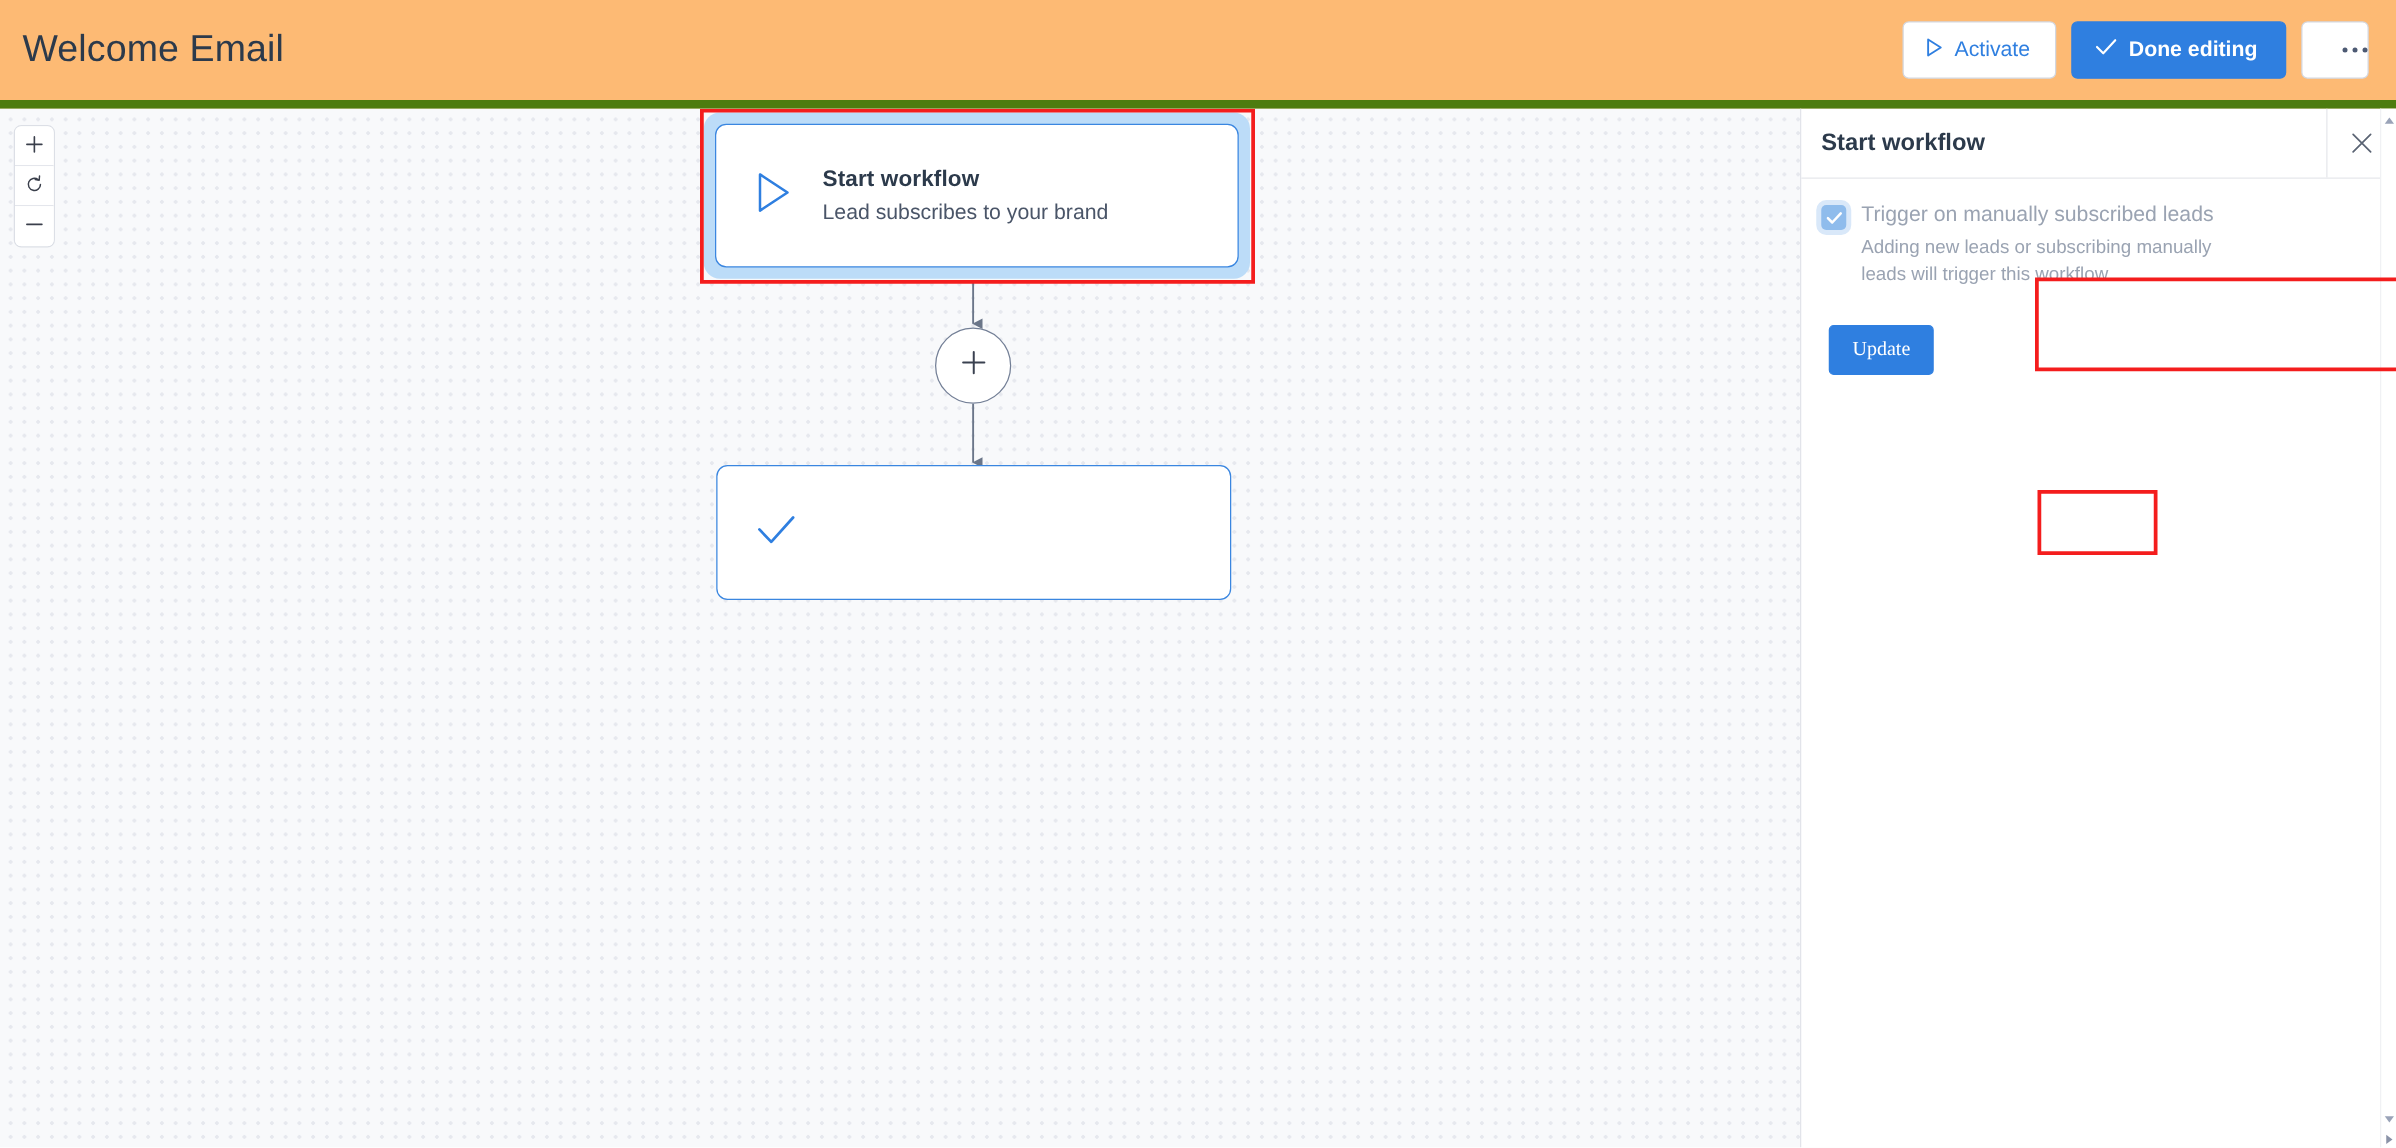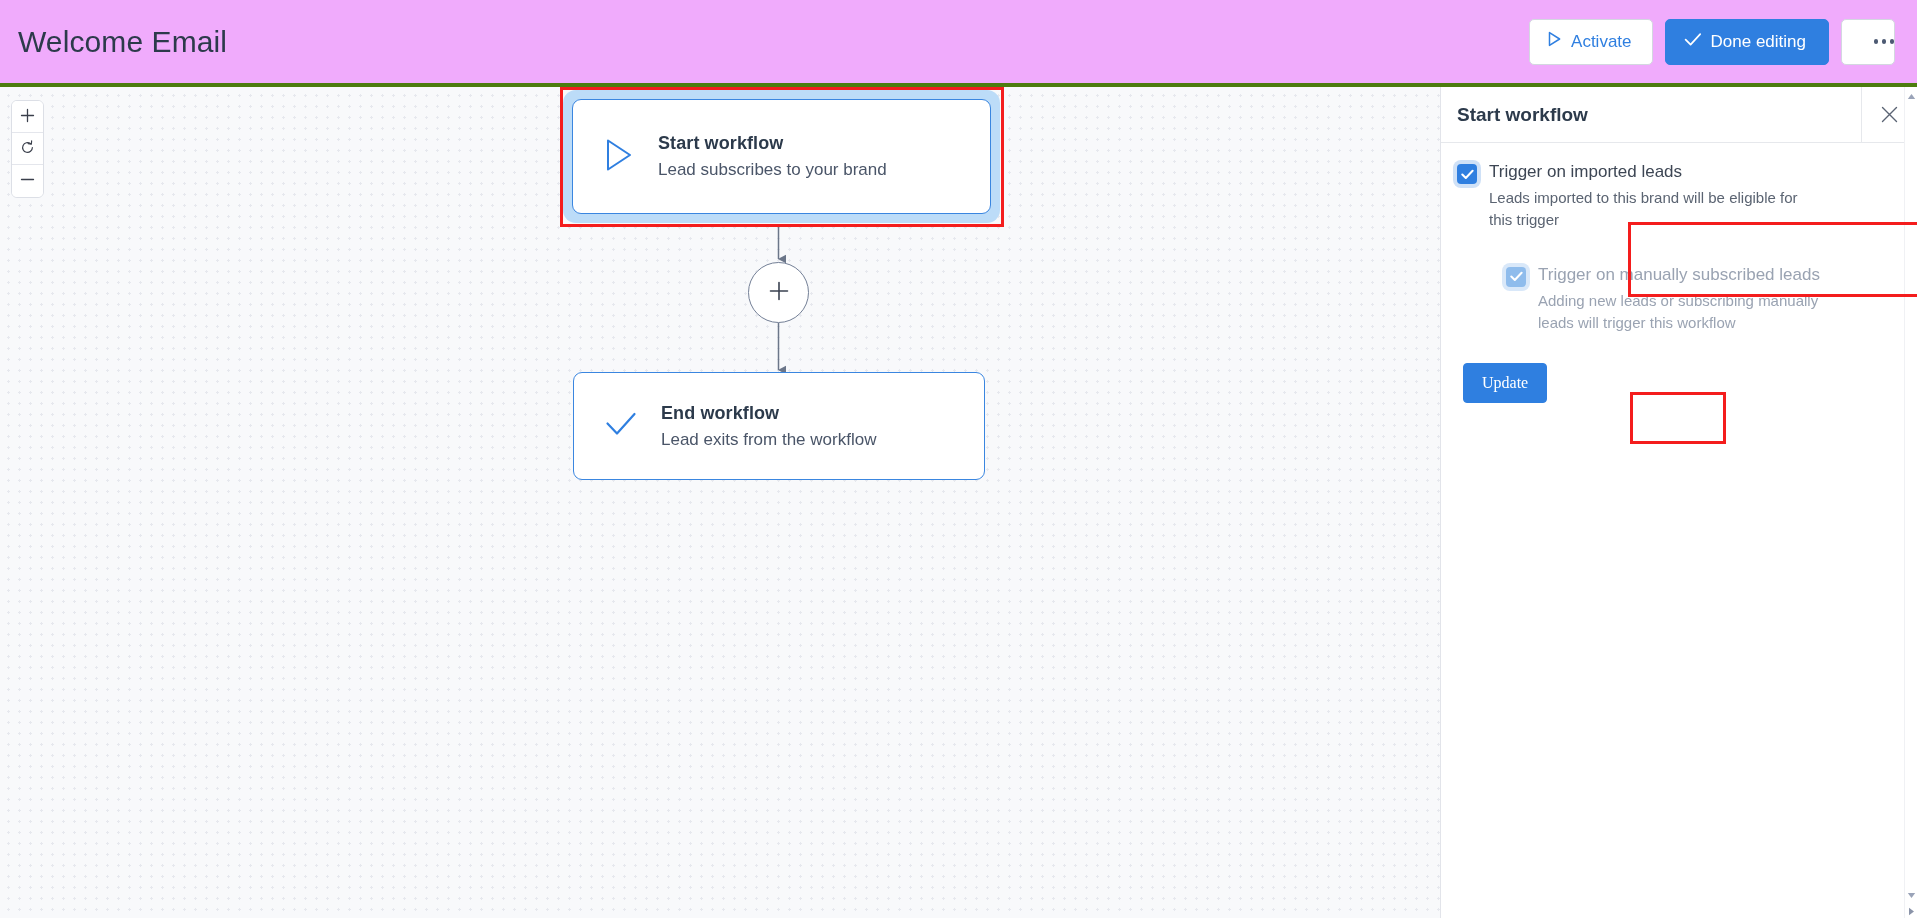--- a/index.html
+++ b/index.html
@@ -9,22 +9,22 @@
     background: #ffffff;
     overflow: hidden;
   }
 
   
   #app { position: relative; width: 1917px; height: 918px; }
 
   #header {
     position: absolute; left: 0; top: 0;
     width: 1917px; height: 87px;
-    background: #f0abfc;
-    border-bottom: 4px solid #4d7c0f;
+    background: #fdba74;
+    border-bottom: 7px solid #4d7c0f;
     display: flex; align-items: center;
     padding: 0 22px 0 18px;
   }
   #page-title {
     font-size: 30px;
     font-weight: 400;
     color: #2c3a4b;
     letter-spacing: .1px;
     white-space: nowrap;
   }
@@ -47,21 +47,21 @@
     border: 1px solid #d3d7e0;
     color: #2f7fe0;
     padding: 0 20px 0 17px;
     font-weight: 400;
   }
   .btn-done {
     background: #2f7fe0;
     border: 1px solid #2f7fe0;
     color: #ffffff;
     padding: 0 22px 0 18px;
-    font-weight: 400;
+    font-weight: 700;
   }
   .btn-more {
     background: #ffffff;
     border: 1px solid #d3d7e0;
     color: #4a5568;
     width: 54px;
     padding: 0;
   }
   .dots { display: inline-flex; gap: 3.5px; align-items: center; }
   .dots i { width: 4.5px; height: 4.5px; border-radius: 50%; background: #4d5a73; display: block; }
@@ -336,55 +336,40 @@
           </svg>
       </span>
     </div>
 
     <div id="node-end" class="node-card">
       <span>
         <svg width="32" height="26" viewBox="0 0 32 26" fill="none">
           <path d="M2.5 12.5 L12 22.5 L29.5 3" stroke="#2f7fe0" stroke-width="2.2" stroke-linecap="round" stroke-linejoin="round"></path>
         </svg>
       </span>
-      <div class="node-text">
-        <div class="node-title">End workflow</div>
-        <div class="node-sub">Lead exits from the workflow</div>
-      </div>
     </div>
 
     <div class="annot" id="annot-start"></div>
 
     <div id="canvas-hscroll"></div>
   </div>
 
   <div id="panel">
 
     <div id="panel-header">
       <div id="panel-title">Start workflow</div>
       <div id="panel-close">
         <svg width="19" height="19" viewBox="0 0 19 19" fill="none">
           <path d="M2.5 2.5 L16.5 16.5 M16.5 2.5 L2.5 16.5" stroke="#5a6373" stroke-width="1.4" stroke-linecap="round"></path>
         </svg>
       </div>
     </div>
 
     <div id="panel-body">
 
-      <div class="check-row">
-        <div class="cbox on">
-          <svg width="13" height="11" viewBox="0 0 13 11" fill="none">
-            <path d="M1.3 5.5 L4.8 9 L11.6 1.7" stroke="#ffffff" stroke-width="2" stroke-linecap="round" stroke-linejoin="round"></path>
-          </svg>
-        </div>
-        <div>
-          <div class="check-label">Trigger on imported leads</div>
-          <div class="check-desc">Leads imported to this brand will be eligible for this trigger</div>
-        </div>
-      </div>
 
       <div class="check-row disabled">
         <div class="cbox disabled">
           <svg width="13" height="11" viewBox="0 0 13 11" fill="none">
             <path d="M1.3 5.5 L4.8 9 L11.6 1.7" stroke="#ffffff" stroke-width="2" stroke-linecap="round" stroke-linejoin="round"></path>
           </svg>
         </div>
         <div>
           <div class="check-label">Trigger on manually subscribed leads</div>
           <div class="check-desc">Adding new leads or subscribing manually leads will trigger this workflow</div>

